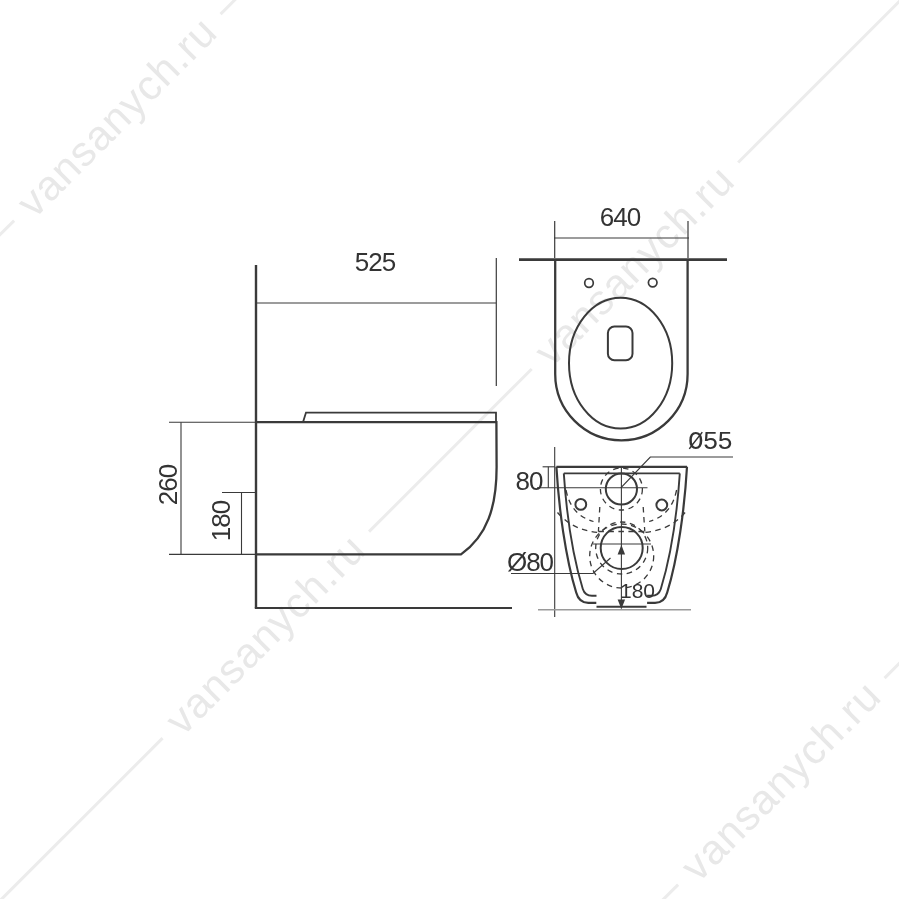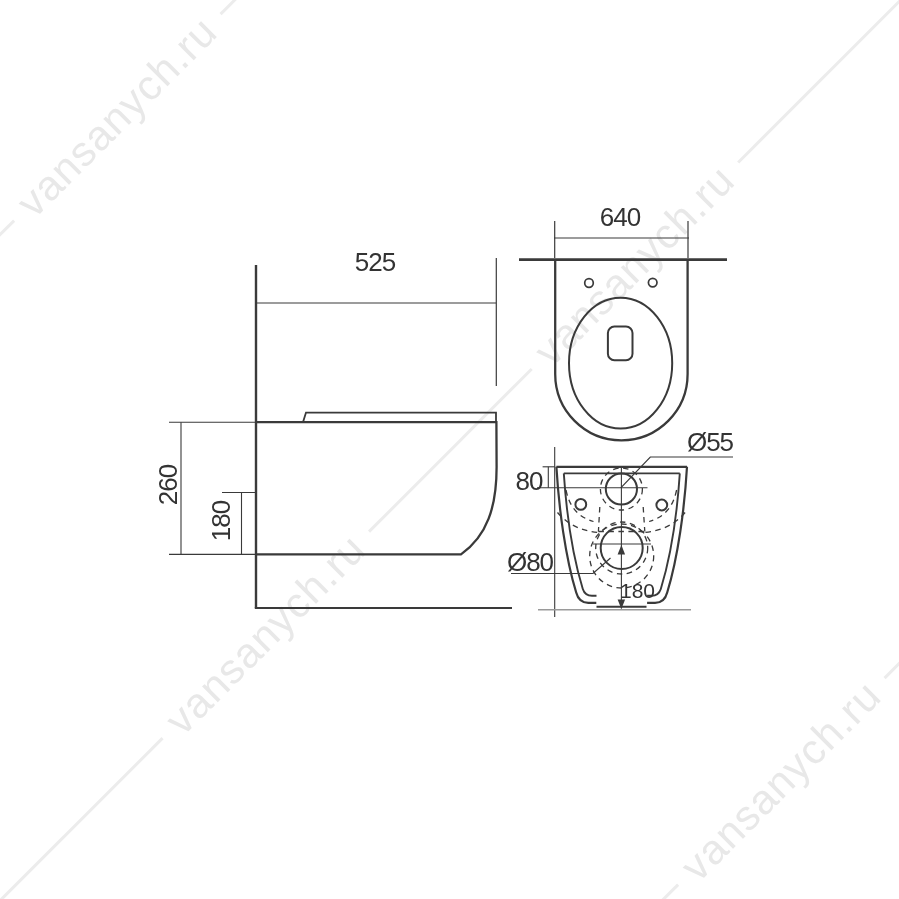--- a/index.html
+++ b/index.html
@@ -19,21 +19,21 @@
   
   .lbl{position:absolute;z-index:2;color:#333;font-size:26px;line-height:28px;
        letter-spacing:-1px;text-align:center;}
   .lbl.rot{transform:rotate(-90deg);}
   .lbl.small{font-size:21px;line-height:22px;letter-spacing:0;}
   #lbl-525{left:345px;top:248px;width:60px;}
   #lbl-360{left:590px;top:203px;width:60px;}
   #lbl-260{left:138px;top:471px;width:60px;height:28px;}
   #lbl-180-side{left:191px;top:507px;width:60px;height:28px;}
   #lbl-50{left:500px;top:467px;width:58px;}
-  #lbl-d55{left:674px;top:428px;width:72px;}
+  #lbl-d55{left:674px;top:428px;width:72px;font-family:Liberation Mono, monospace;}
   #lbl-d80{left:494px;top:548px;width:72px;}
   #lbl-180-rear{left:610px;top:580px;width:55px;}
 </style>
 </head>
 <body>
 
 <div class="canvas">
 
   <div class="wm" id="wmA">
     <div class="wm-dash"></div>

